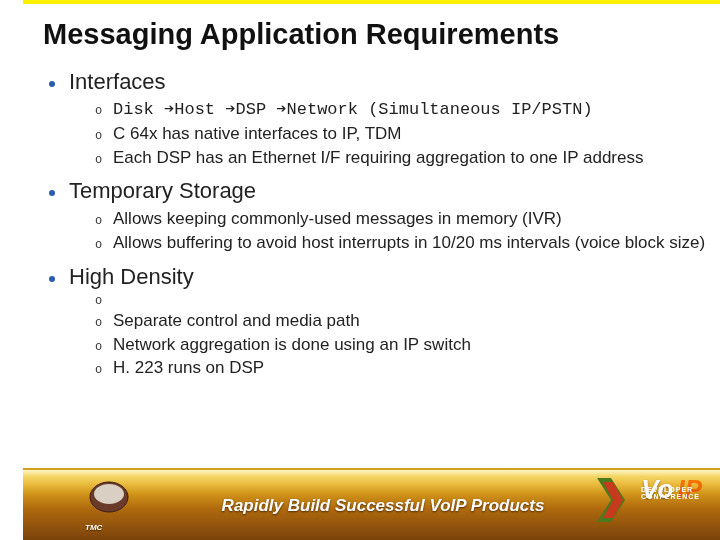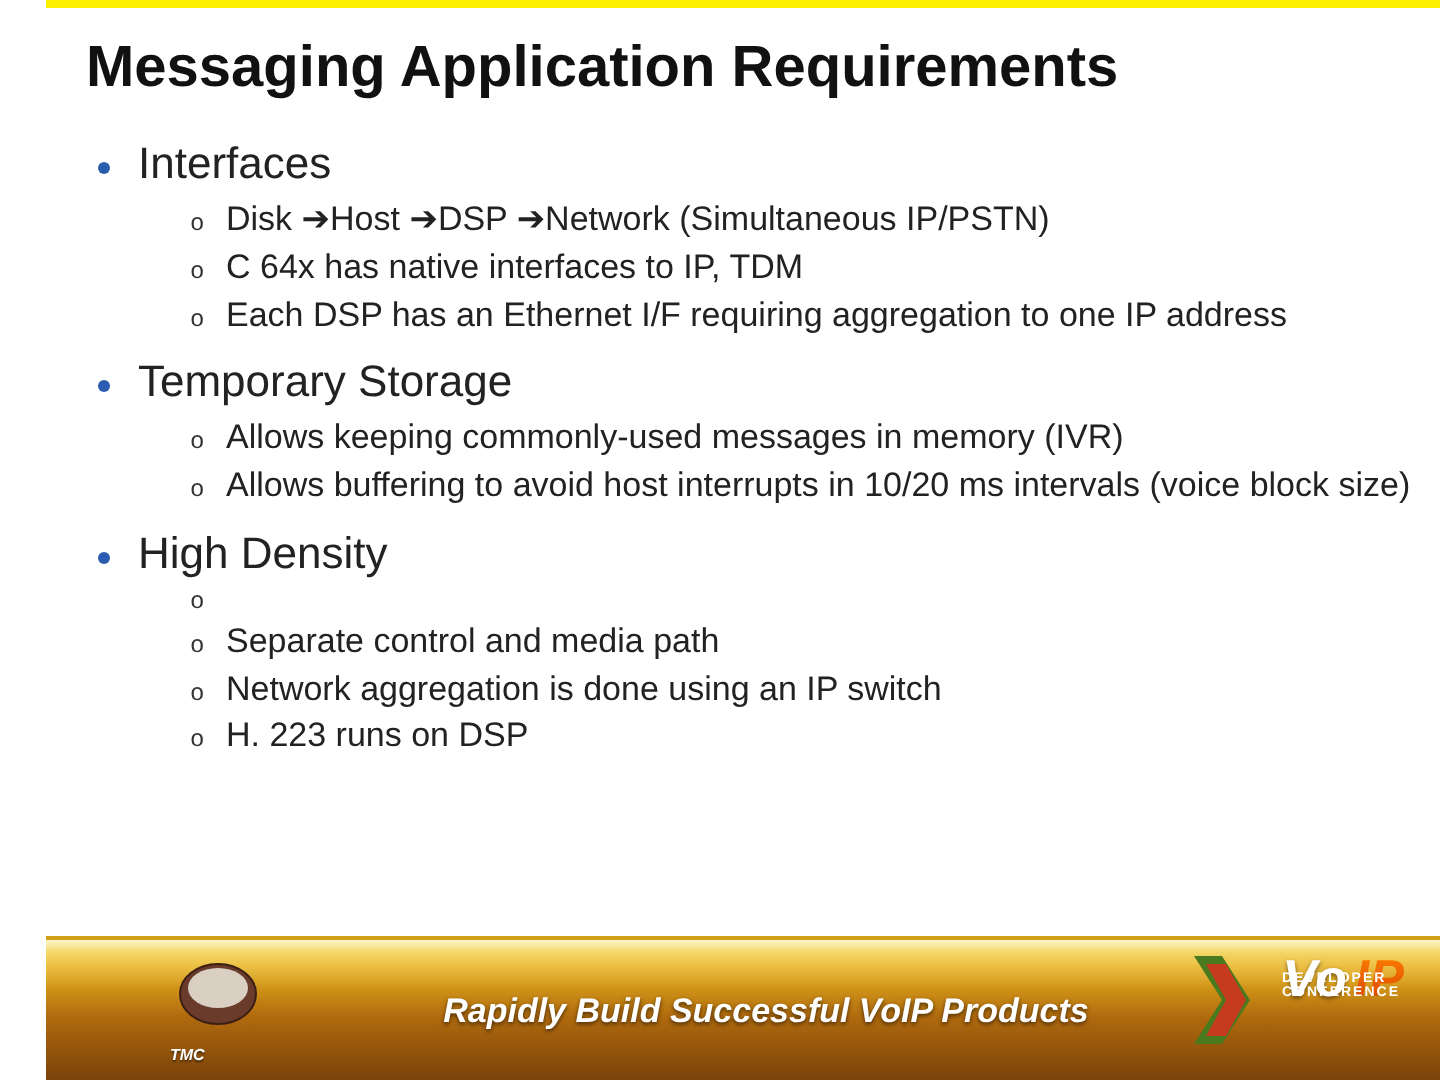--- a/index.html
+++ b/index.html
@@ -36,21 +36,21 @@
   }
   ul.sub { list-style: none; margin: 4px 0 10px 46px; }
   ul.sub > li { display: flex; align-items: baseline; margin-bottom: 2px; }
   ul.sub > li .o {
     font-size: 12px; color: #333; width: 18px; flex-shrink: 0;
     font-family: "Courier New", monospace;
   }
   ul.sub > li .txt {
     font-size: 17px; color: #222; line-height: 1.28;
   }
-  .arrow { font-family: Liberation Sans, sans-serif; }
+  .arrow { font-family: Liberation Mono, monospace; }
   
   .footer {
     position: absolute; left: 0; right: 0; bottom: 0;
     height: 72px;
     background: linear-gradient(180deg, #f6dc47 0%, #e9b420 18%, #b06a0e 55%, #7a420a 100%);
     border-top: 2px solid #d2a016;
     overflow: hidden;
   }
   .footer::before{
     content:""; position:absolute; left:0; right:0; top:0; height:6px;

